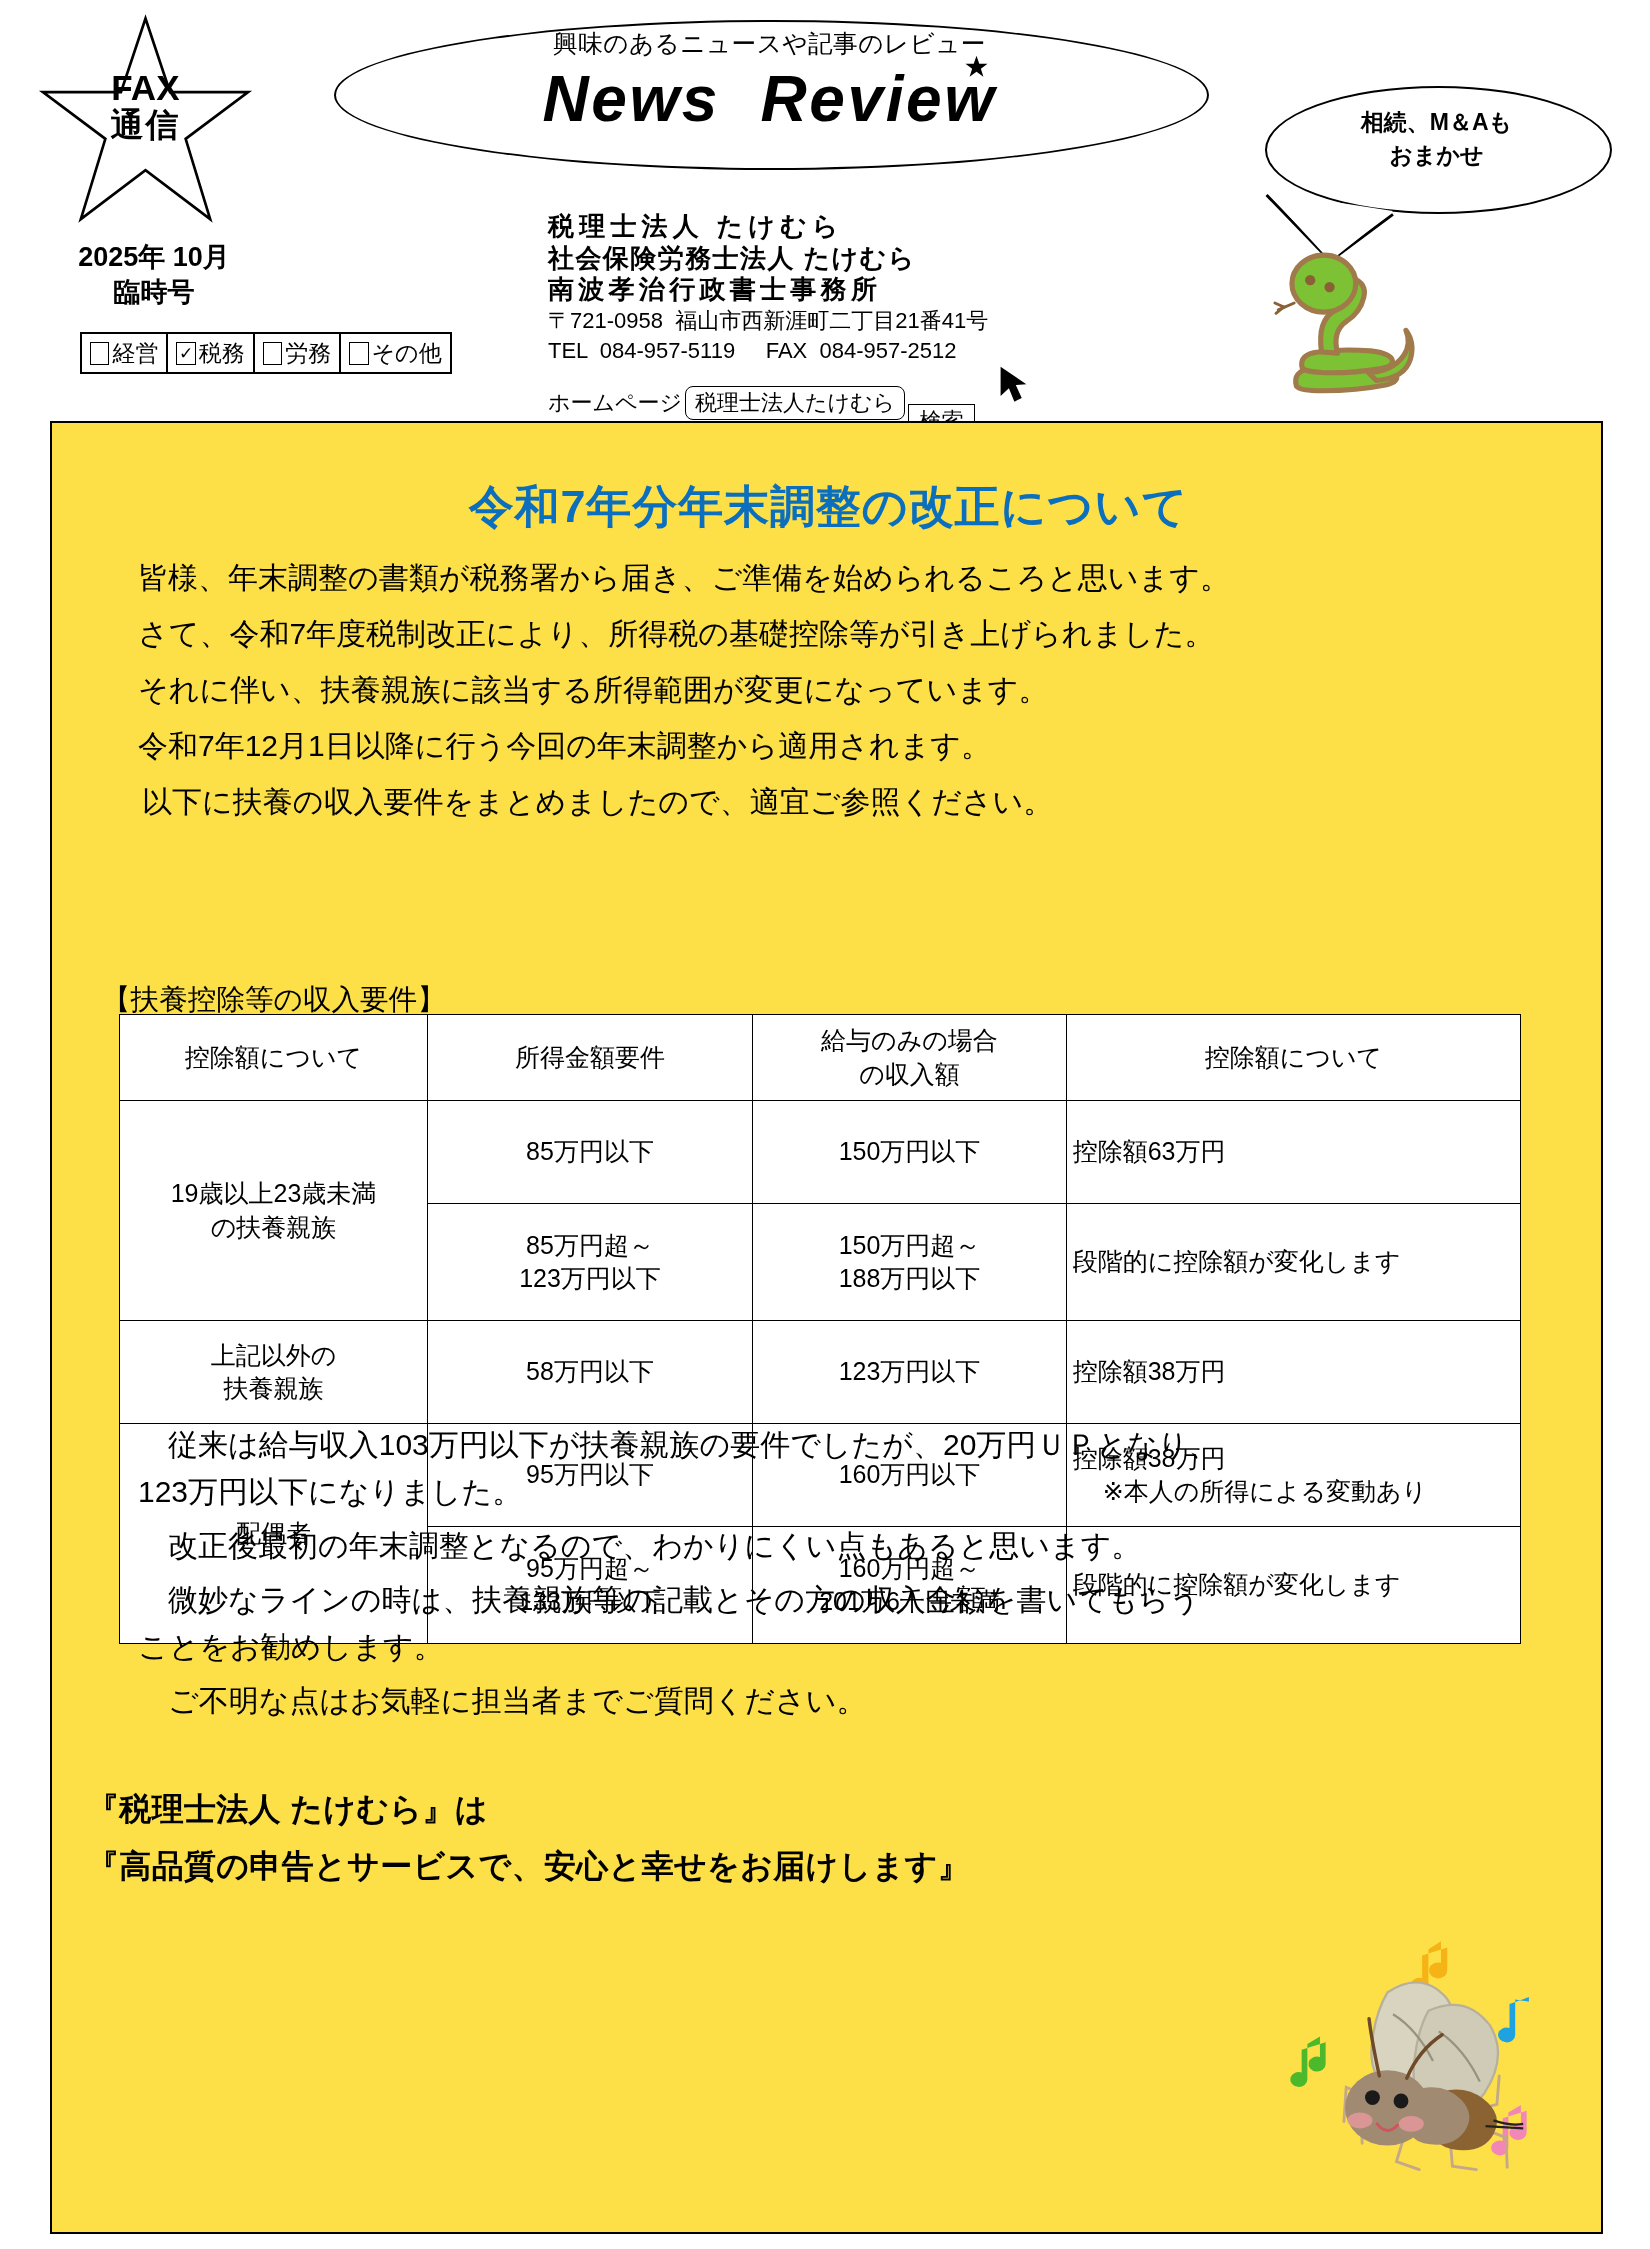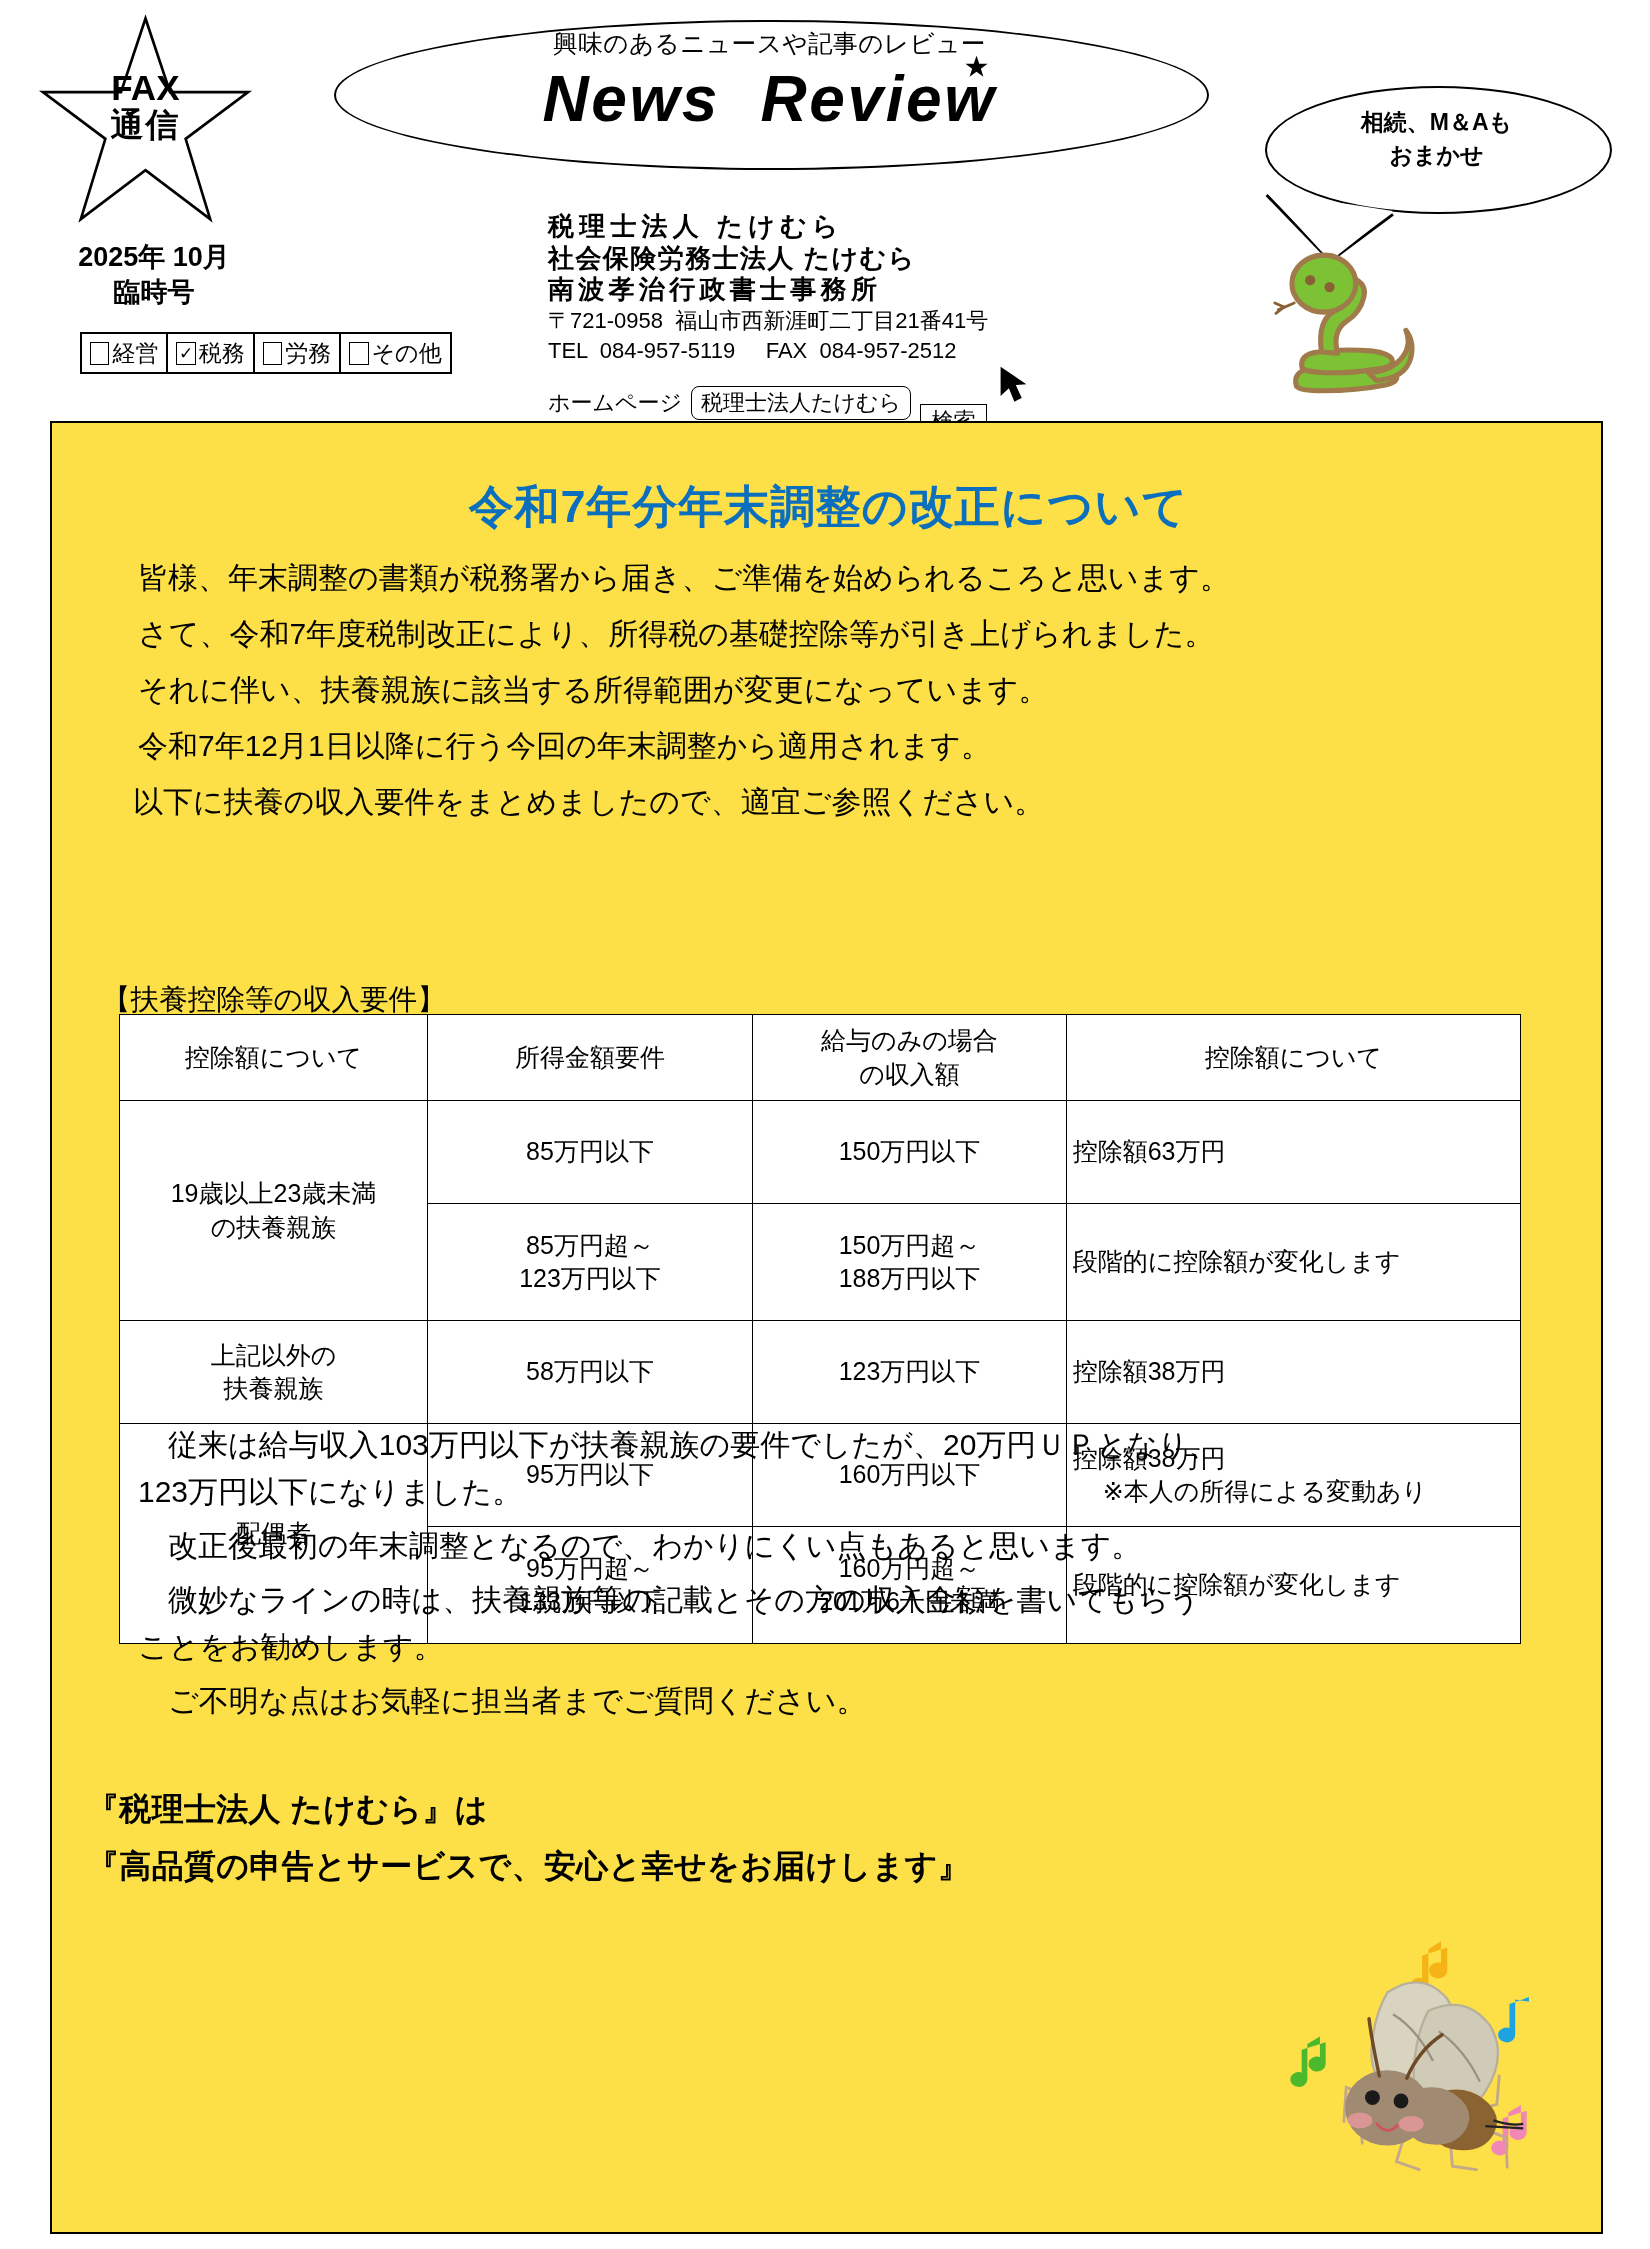--- a/index.html
+++ b/index.html
@@ -59,21 +59,21 @@
   }
   #logo-star{position:absolute;left:965px;top:55px;width:23px;height:23px;}
 
   
   #firm-block{position:absolute;left:548px;top:211px;width:560px;}
   .firm-line{font-size:26px;font-weight:bold;line-height:1.22;white-space:pre;}
   .firm-line.sp{letter-spacing:.20em;}
   .firm-line.sp2{letter-spacing:.055em;}
   .firm-line.sp3{letter-spacing:.165em;}
   .addr-line{font-size:22px;line-height:1.3;white-space:pre;margin-top:1.1px;}
-  #hp-row{display:flex;align-items:center;gap:9px;margin-top:2.3px;font-size:22px;}
+  #hp-row{display:flex;align-items:center;gap:3px;margin-top:2.3px;font-size:22px;}
   .hp-field{
     border:1.7px solid #000;border-radius:8px;padding:1.1px 9px;font-size:22px;background:#fff;
   }
   .hp-btn{
     border:1.7px solid #000;border-radius:0;padding:1.1px 10.3px;font-size:22px;background:#fff;
     position:relative;
     margin-top:36px;
   }
   #cursor-arrow{position:absolute;left:996px;top:363px;width:46px;height:46px;}
 
@@ -225,21 +225,21 @@
 </div>
 
 <div id="doc-frame">
 
   <div id="doc-title" style="color:#0B6FBE;">令和7年分年末調整の改正について</div>
 
   <div class="body-para" style="left:86px;top:140px;">皆様、年末調整の書類が税務署から届き、ご準備を始められるころと思います。</div>
   <div class="body-para" style="left:86px;top:196px;">さて、令和7年度税制改正により、所得税の基礎控除等が引き上げられました。</div>
   <div class="body-para" style="left:86px;top:252px;">それに伴い、扶養親族に該当する所得範囲が変更になっています。</div>
   <div class="body-para" style="left:86px;top:308px;">令和7年12月1日以降に行う今回の年末調整から適用されます。</div>
-  <div class="body-para" style="left:81px;top:364px;text-align:right;">以下に扶養の収入要件をまとめましたので、適宜ご参照ください。</div>
+  <div class="body-para" style="left:90px;top:364px;text-align:right;">以下に扶養の収入要件をまとめましたので、適宜ご参照ください。</div>
 
   <div id="table-caption">【扶養控除等の収入要件】</div>
 
   <table id="req-table">
     <colgroup>
         <col class="c1">
         <col class="c2">
         <col class="c3">
         <col class="c4">
       </colgroup>

